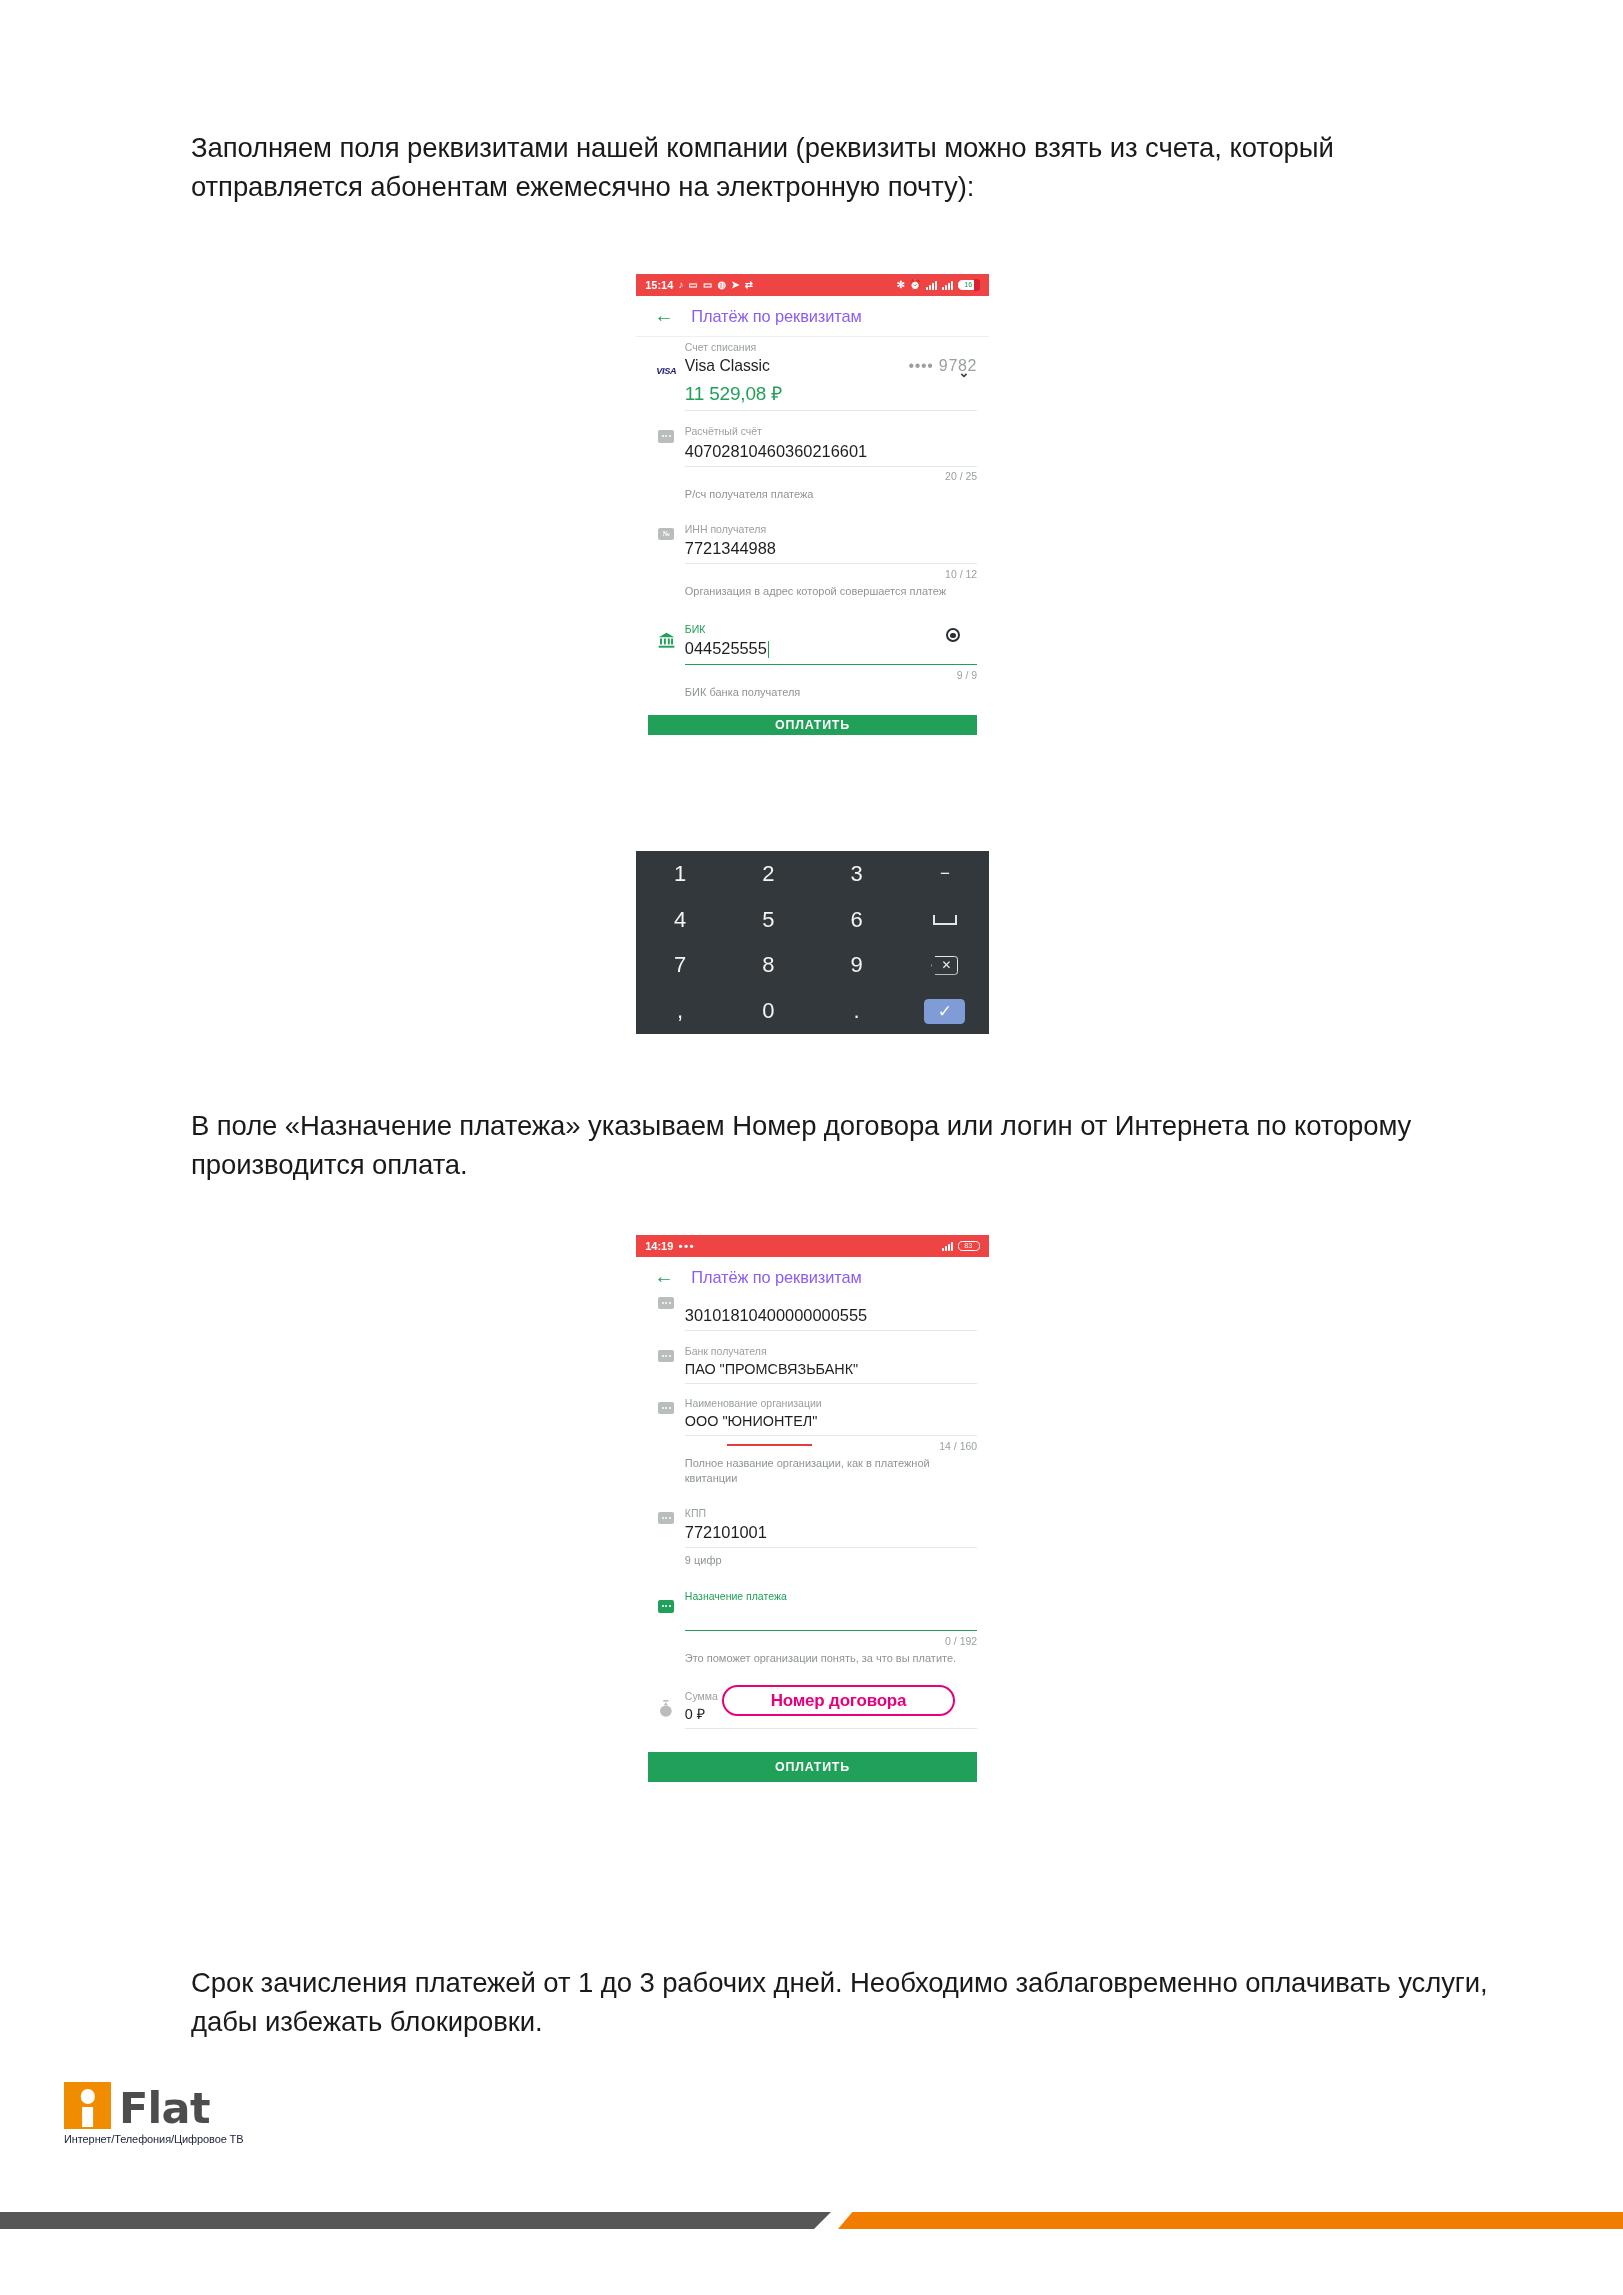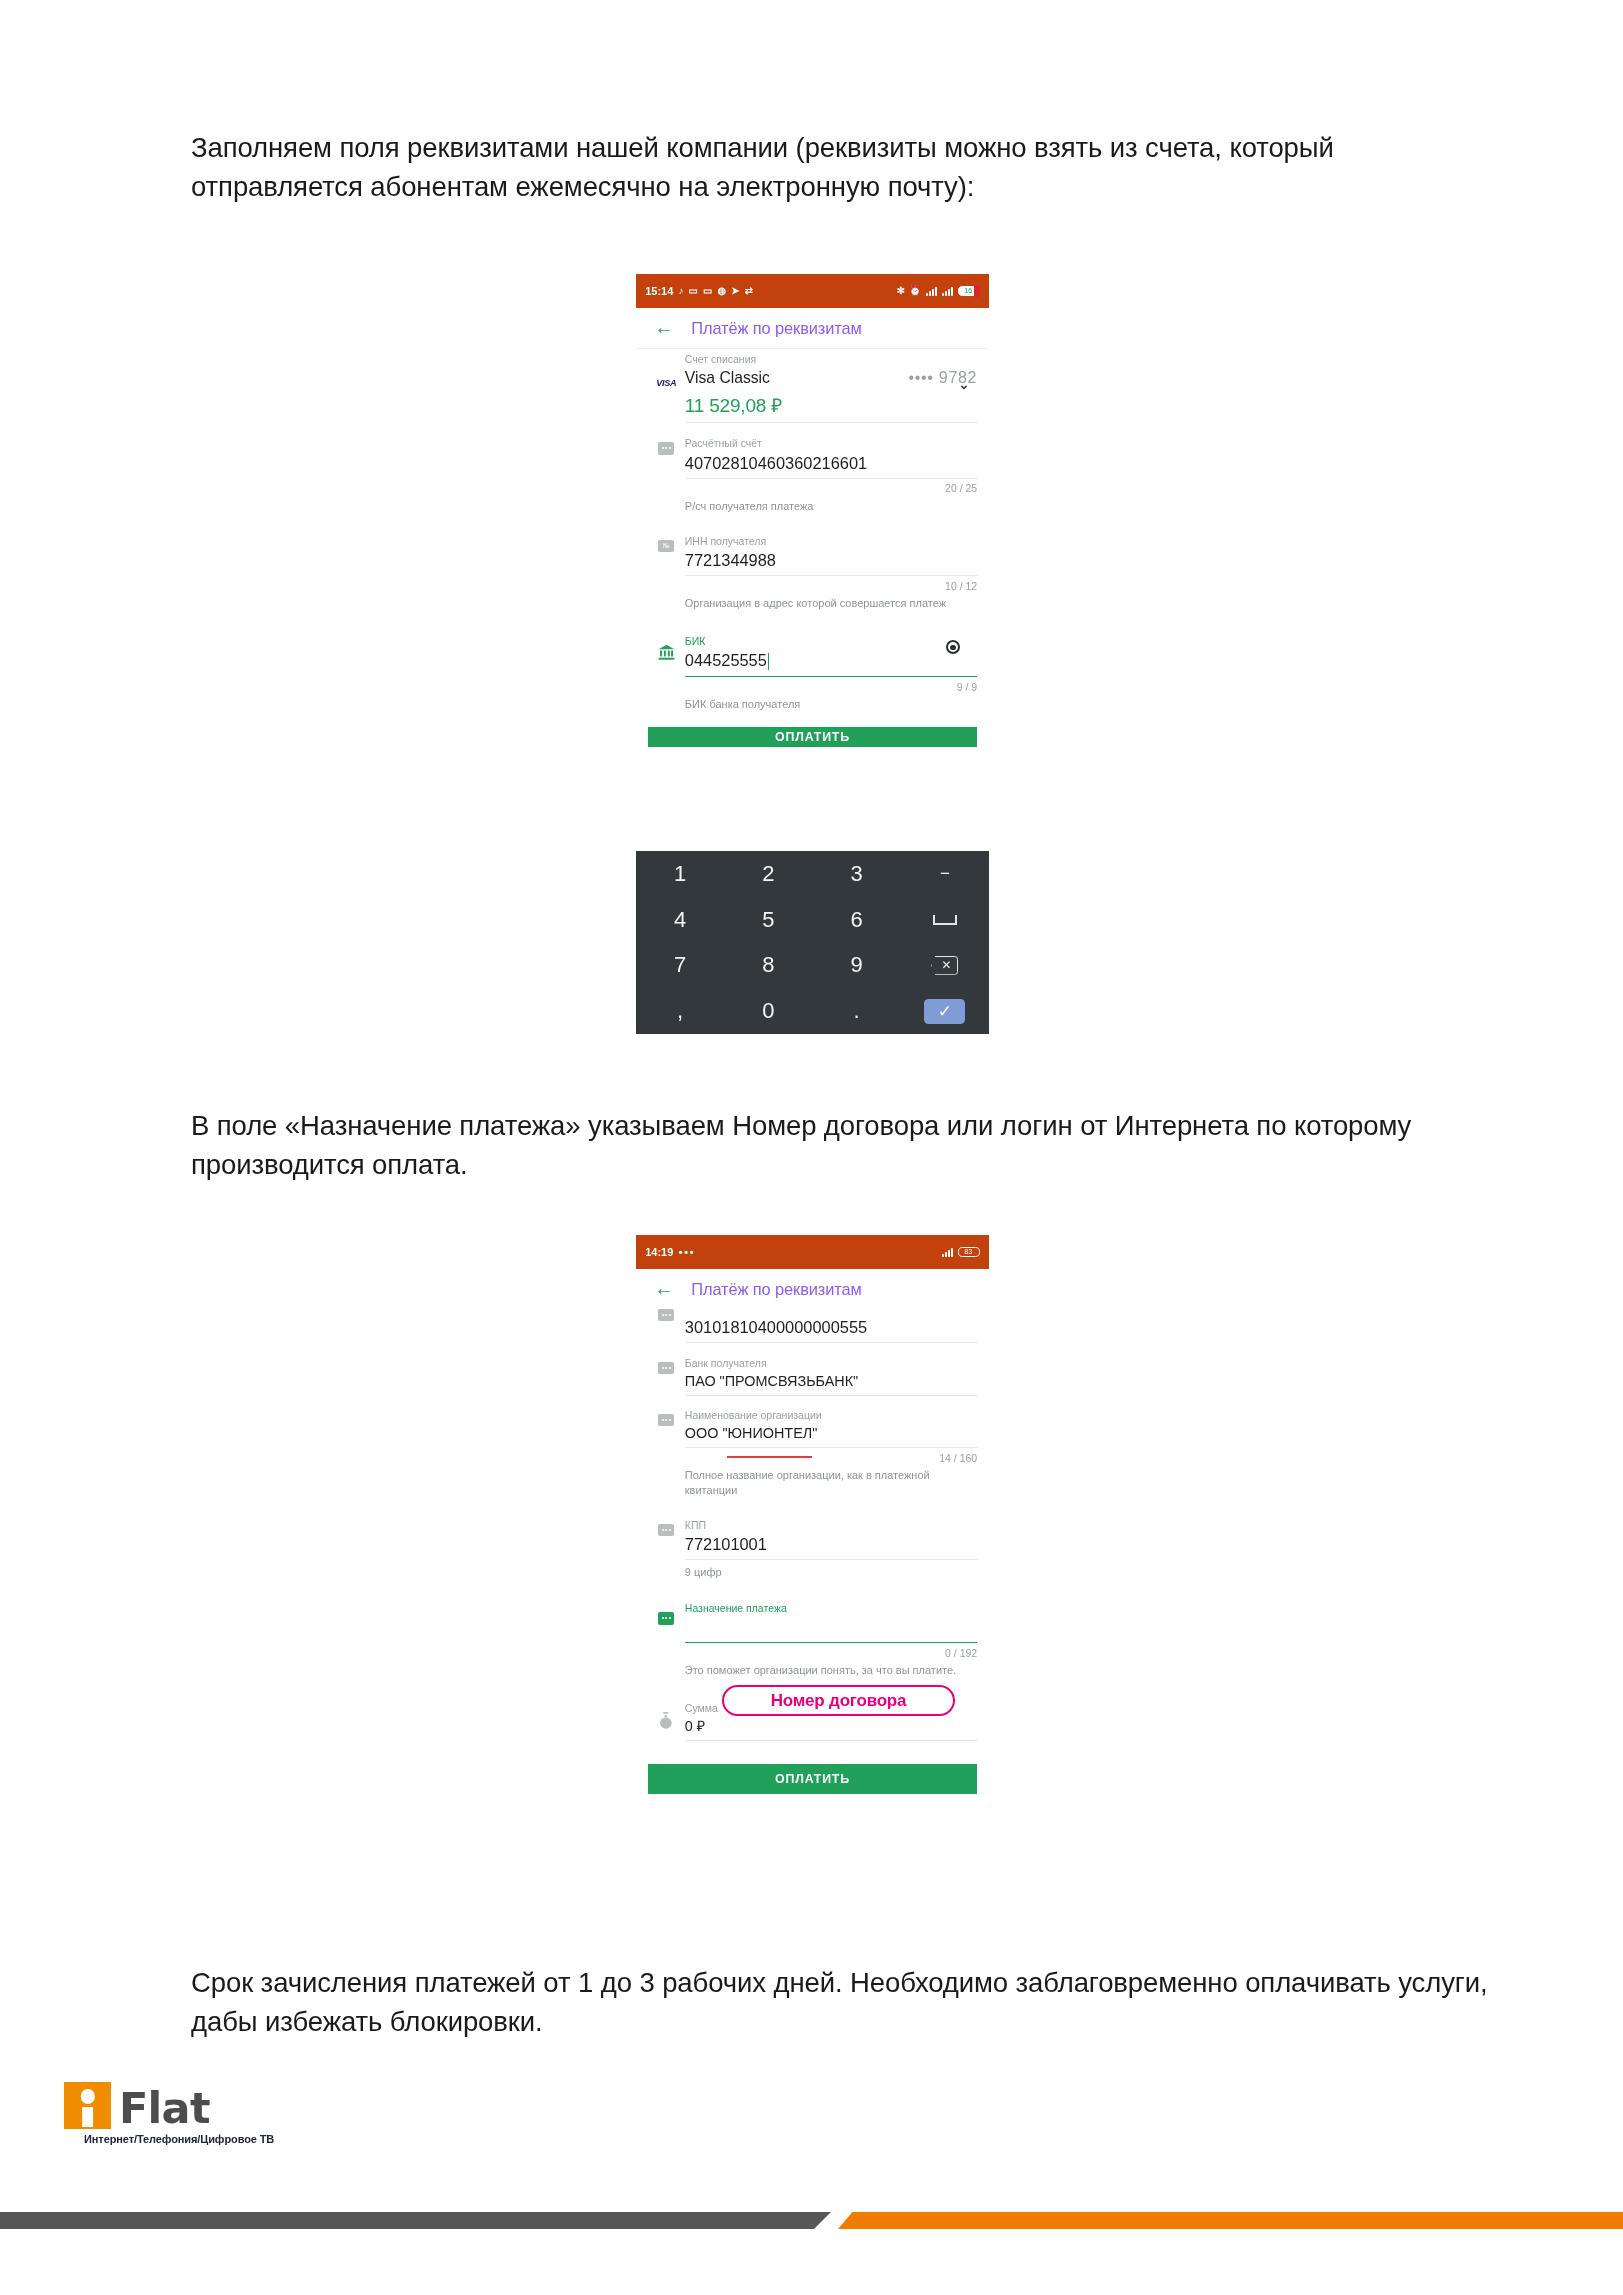--- a/index.html
+++ b/index.html
@@ -26,21 +26,21 @@
   #para1{top:128px;}
   #para2{top:1106px;}
   #para3{top:1963px;}
 
   
   .shot{position:absolute;background:#ffffff;}
   #shot1{left:636px;top:274px;width:353px;}
   #shot2{left:636px;top:1235px;width:353px;}
 
   .statusbar{
-    height:34px;background:#c2410c;
+    height:22px;background:#ef4444;
     display:flex;align-items:center;
     padding:0 9.2px;box-sizing:border-box;
     color:#ffffff;font-size:11px;font-weight:bold;
   }
   .sb-left{display:flex;align-items:center;gap:5.2px;}
   .sb-right{margin-left:auto;display:flex;align-items:center;gap:4.6px;}
   .sb-icon{font-size:9.8px;line-height:1;display:inline-block;}
   .sb-dots{letter-spacing:1.3px;font-size:11.8px;opacity:.95;}
   .batt{
     border:1.3px solid #ffffff;border-radius:4.6px;
@@ -190,21 +190,21 @@
   }
   .logo-i .stem{
     position:absolute;left:50%;top:25px;transform:translateX(-50%);
     width:11.8px;height:19.6px;background:#ffffff;
   }
   .logo-flat{
     color:#4d4d4d;font-size:43px;font-weight:bold;line-height:.96;
     letter-spacing:-0.7px;margin-left:7.9px;font-family:"DejaVu Sans",sans-serif;
   }
   .logo-sub{
-    color:#20243f;font-size:11px;font-weight:bold;margin-top:3.9px;letter-spacing:-0.1px;margin-left:20px;
+    color:#20243f;font-size:11px;font-weight:normal;margin-top:3.9px;letter-spacing:-0.1px;
   }
 
   #footerbar{position:absolute;left:0;top:2212px;width:1623px;height:17px;}
   #footerbar .fb-dark{
     position:absolute;left:0;top:0;height:17px;width:831px;background:#575757;
     clip-path:polygon(0 0,100% 0,calc(100% - 17px) 100%,0 100%);
   }
   #footerbar .fb-orange{
     position:absolute;left:838px;top:0;height:17px;width:786px;background:#f07d00;
     clip-path:polygon(14.4px 0,100% 0,100% 100%,0 100%);

